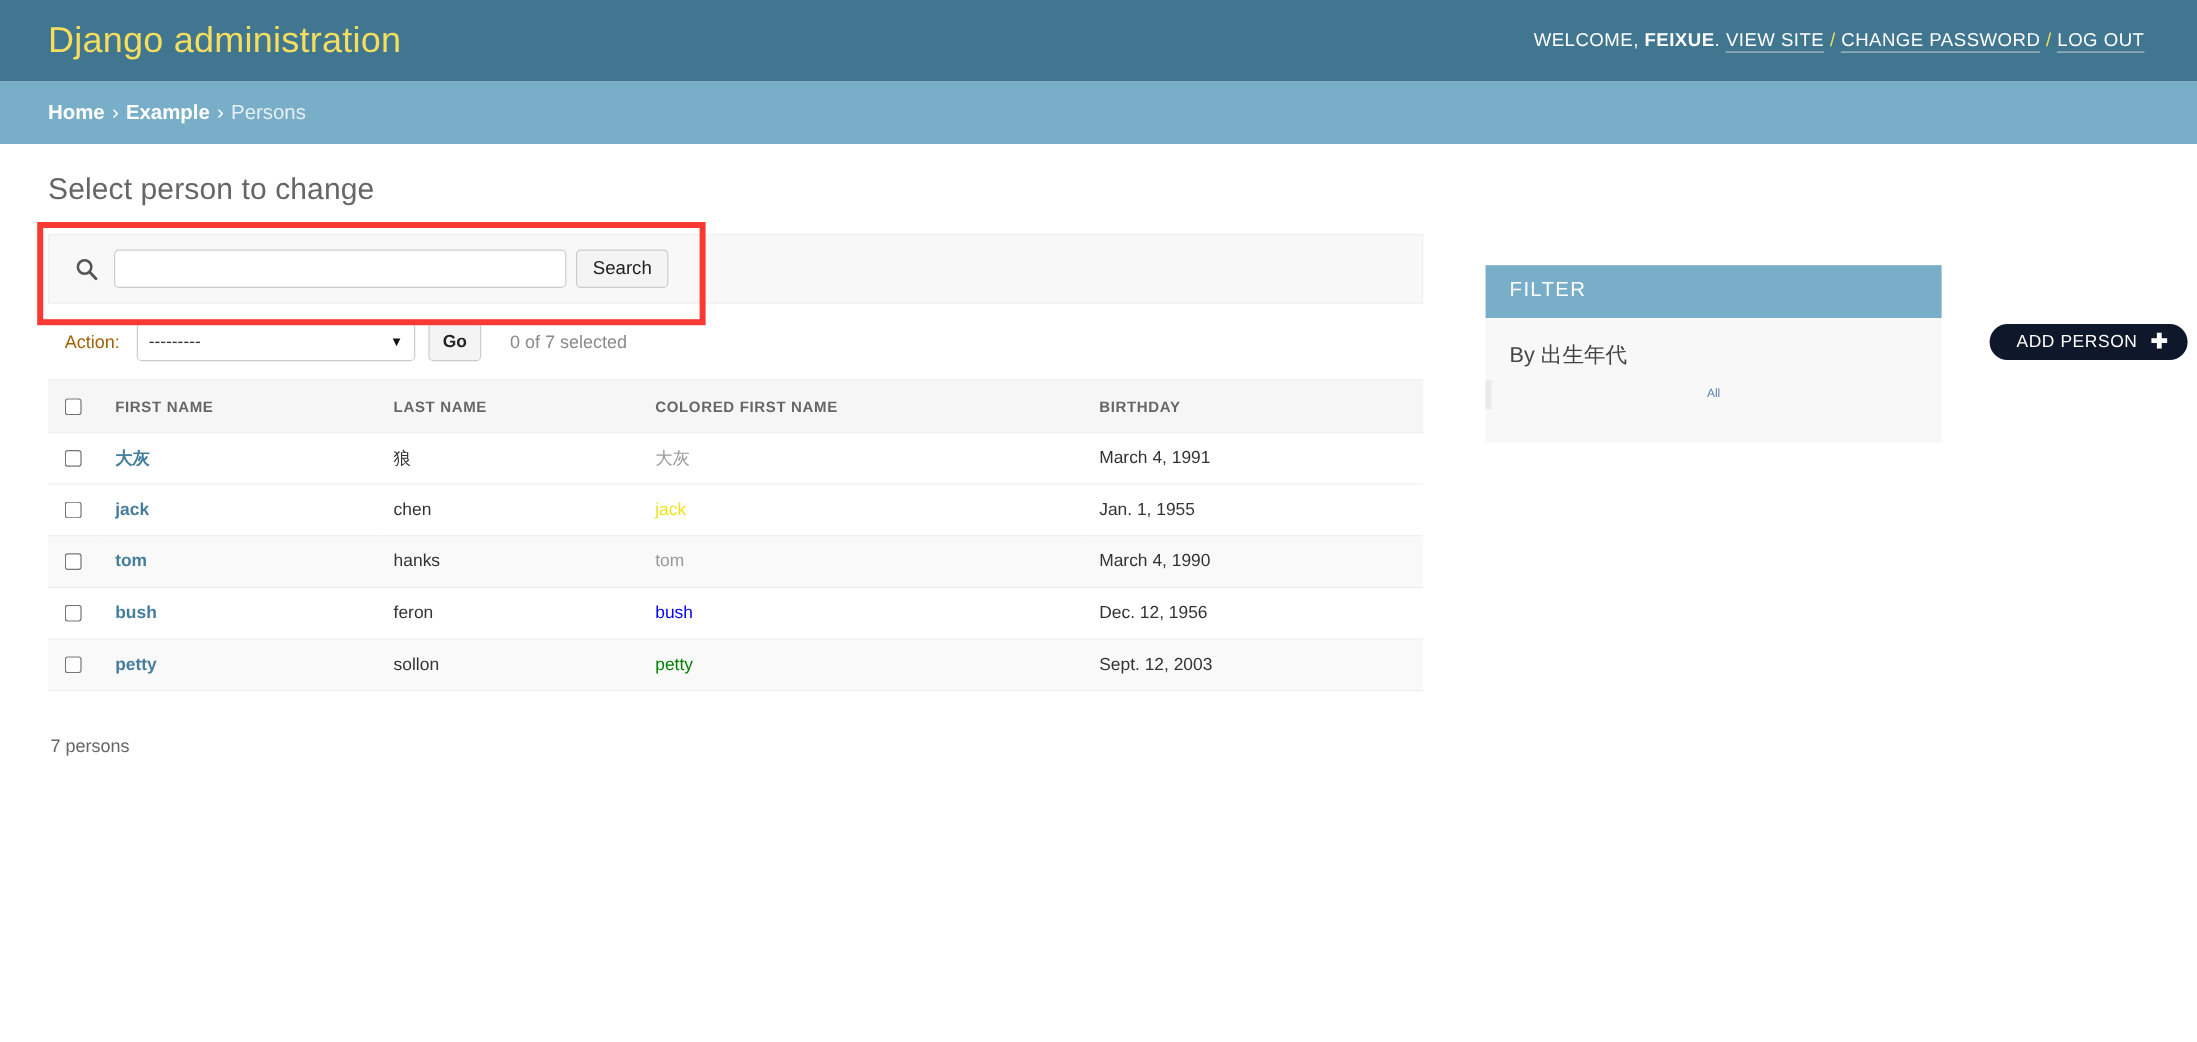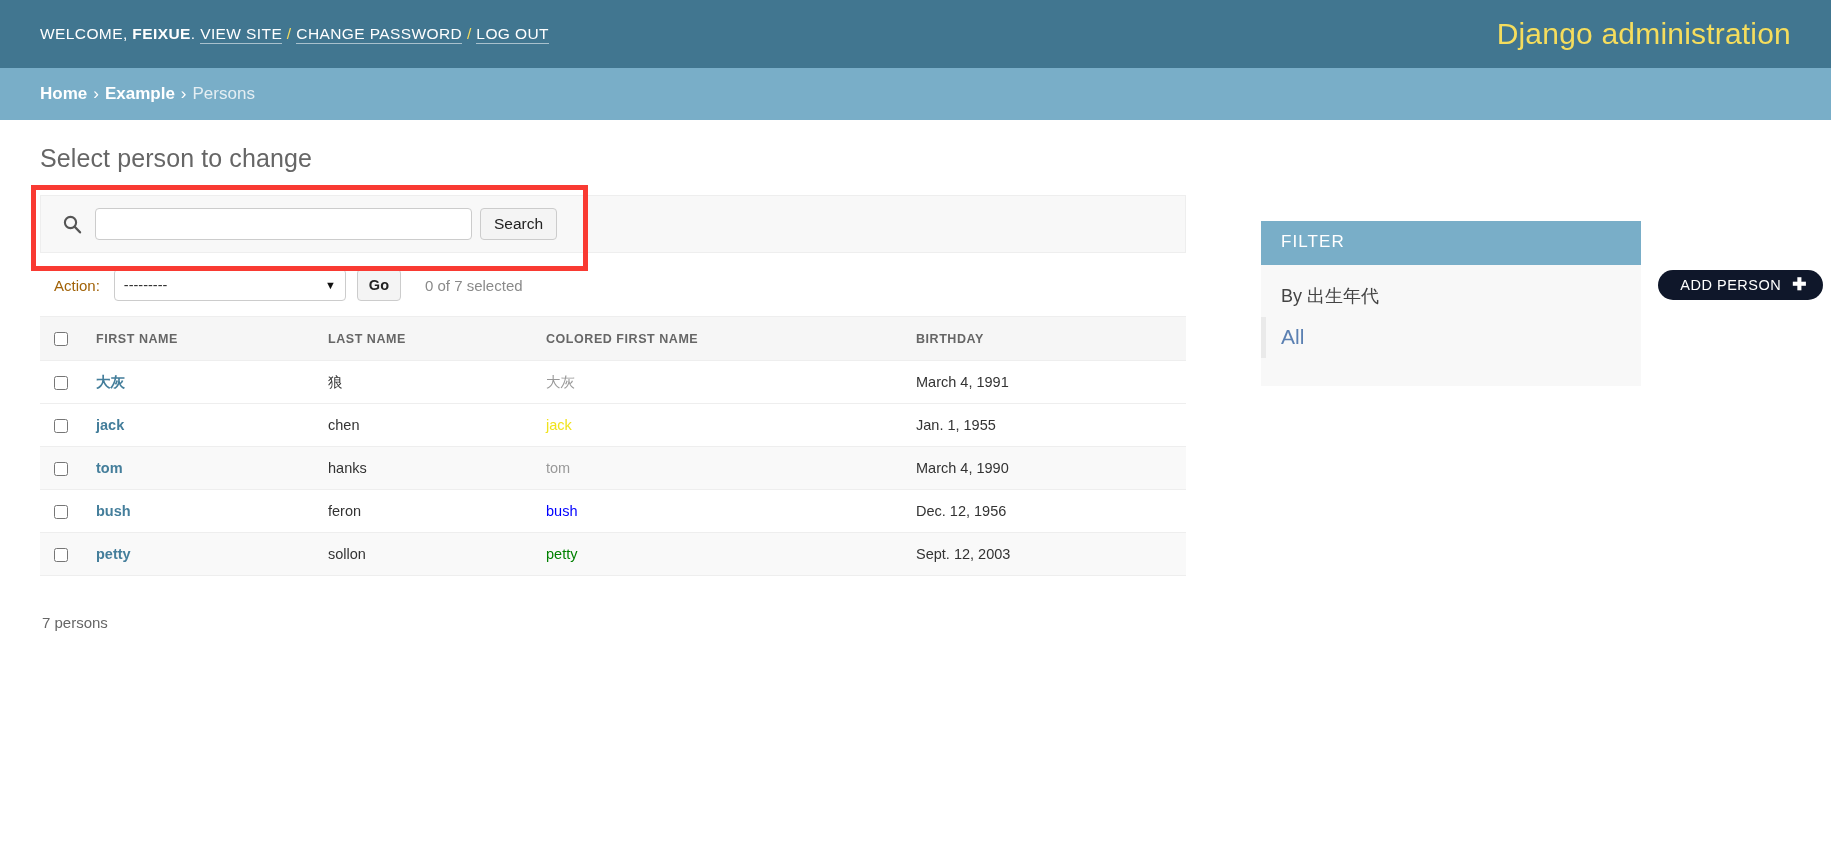--- a/index.html
+++ b/index.html
@@ -108,21 +108,21 @@
     font-size: 17px;
     font-weight: bold;
     line-height: 1;
     margin-top: -1px;
   }
 
   
   #main-cols {
     display: flex;
     align-items: flex-start;
-    gap: 75px;
+    gap: 52px;
   }
   #changelist-main { width: 1146px; flex: none; }
   #filter-col { width: 380px; flex: none; padding-top: 26px; }
 
   
   #toolbar-wrap { position: relative; }
   #toolbar {
     background: #f8f8f8;
     border: 1px solid #eeeeee;
     padding: 14px 12px 14px 14px;
@@ -290,45 +290,46 @@
     font-weight: 400;
     color: #444444;
   }
   #changelist-filter ul {
     list-style: none;
     margin: 0;
     padding: 0 0 28px 0;
   }
   #changelist-filter li {
     padding: 4px 20px;
-    font-size: 21px;
+    font-size: 10px;
     line-height: 1.55;
+    text-align: center;
   }
   #changelist-filter li.selected {
     border-left: 5px solid #eaeaea;
     padding-left: 15px;
   }
   #changelist-filter li a { text-decoration: none; color: #5b80b2; }
   #changelist-filter li.selected a { color: #5b80b2; }
   #changelist-filter li.plain a { color: #666666; }
 </style>
 </head>
 <body>
 
 <div id="header">
+  <div id="site-name">Django administration</div>
   <div id="user-tools">
     <span>WELCOME,</span>
     <span class="uname">FEIXUE</span><span>.</span>
     <a href="#">VIEW SITE</a>
     <span class="sep">/</span>
     <a href="#">CHANGE PASSWORD</a>
     <span class="sep">/</span>
     <a href="#">LOG OUT</a>
   </div>
-  <div id="site-name">Django administration</div>
 </div>
 
 <div id="breadcrumbs">
   <a href="#">Home</a>
   <span class="arrow">›</span>
   <a href="#">Example</a>
   <span class="arrow">›</span>
   <span class="current">Persons</span>
 </div>
 

